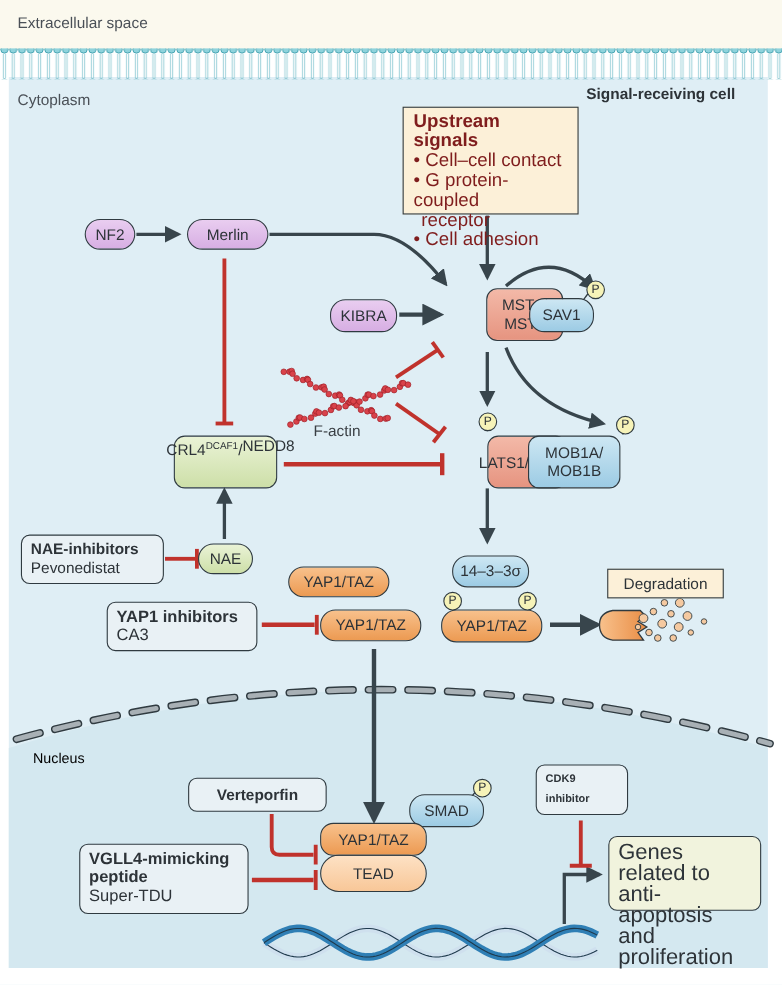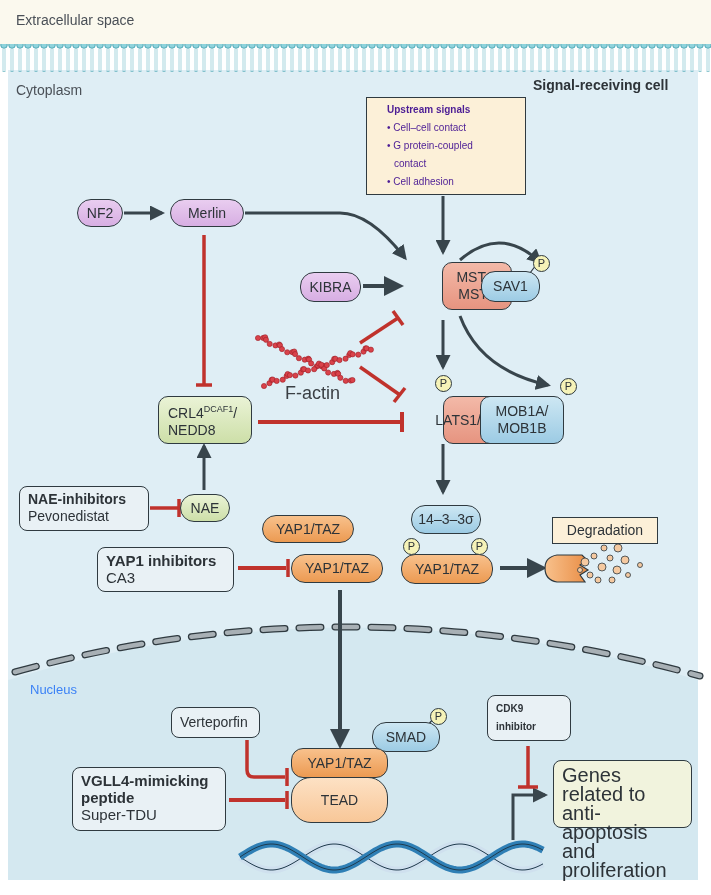--- a/index.html
+++ b/index.html
@@ -187,60 +187,60 @@
       <line x1="479" y1="541" x2="479" y2="548"></line>
       <line x1="536" y1="265" x2="530" y2="273"></line>
       <line x1="572" y1="386" x2="566" y2="395"></line>
       <line x1="433" y1="719" x2="428" y2="725"></line>
     </g>
   </svg>
 
   <span class="lbl" style="left:16px;top:12px;font-size:14px;color:#4a5057">Extracellular space</span>
   <span class="lbl" style="left:16px;top:82px;color:#4a5057">Cytoplasm</span>
   <span class="lbl" style="left:533px;top:77px;font-weight:bold;font-size:14px;color:#2d3338">Signal-receiving cell</span>
-  <span class="lbl" style="left:30px;top:682px;font-size:13px;color:#3b82f6">Nucleus</span>
-
-  <div style="position:absolute;left:366px;top:97px;width:160px;height:98px;box-sizing:border-box;border:1.3px solid #2f3a40;background:#fcf0d8;padding:3px 20px;font-size:10px;line-height:18px;color:#4c1d95">
+  <span class="lbl" style="left:30px;top:682px;font-size:13px;color:#000000">Nucleus</span>
+
+  <div style="position:absolute;left:366px;top:97px;width:160px;height:98px;box-sizing:border-box;border:1.3px solid #2f3a40;background:#fcf0d8;padding:3px 9px;font-size:17px;line-height:18px;color:#7f1d1d">
     <div style="font-weight:bold">Upstream signals</div>
     <div>• Cell–cell contact</div>
     <div>• G protein-coupled</div>
-    <div style="padding-left:7px">contact</div>
+    <div style="padding-left:7px">receptor</div>
     <div>• Cell adhesion</div>
   </div>
 
   <div class="node pill purple" style="left:77px;top:199px;width:46px;height:28px">NF2</div>
   <div class="node pill purple" style="left:170px;top:199px;width:74px;height:28px">Merlin</div>
   <div class="node pill purple" style="left:300px;top:272px;width:61px;height:30px">KIBRA</div>
   <div class="node rnd salmon" style="left:409px;top:262px;width:70px;height:48px;flex-direction:column">
     <span>MST1/</span>
       <span>MST2</span>
   </div>
   <div class="node pill blue" style="left:481px;top:271px;width:59px;height:31px">SAV1</div>
-  <span class="lbl" style="left:285px;top:383px;font-size:18px">F-actin</span>
-  <div class="node rnd green" style="left:158px;top:396px;width:94px;height:48px;flex-direction:column;align-items:flex-start;padding-left:9px">
+  <span class="lbl" style="left:285px;top:383px;font-size:14px">F-actin</span>
+  <div class="node rnd green" style="left:158px;top:396px;width:94px;height:48px;flex-direction:row;align-items:flex-start;padding-left:9px">
     <span><span>CRL4</span><sup>DCAF1</sup><span>/</span></span>
     <span>NEDD8</span>
   </div>
   <div class="node rnd salmon" style="left:410px;top:396px;width:72px;height:48px;flex-direction:row">
     <span>LATS1/</span>
       <span>LATS2</span>
   </div>
   <div class="node rnd blue" style="left:480px;top:396px;width:84px;height:48px;flex-direction:column">
     <span>MOB1A/</span>
       <span>MOB1B</span>
   </div>
   <div class="node pill green" style="left:180px;top:494px;width:50px;height:28px">NAE</div>
   <div class="node pill orange" style="left:262px;top:515px;width:92px;height:28px">YAP1/TAZ</div>
   <div class="node pill orange" style="left:291px;top:554px;width:92px;height:29px">YAP1/TAZ</div>
   <div class="node pill blue" style="left:411px;top:505px;width:70px;height:29px">14–3–3σ</div>
   <div class="node pill orange" style="left:401px;top:554px;width:92px;height:30px">YAP1/TAZ</div>
   <div style="position:absolute;left:552px;top:517px;width:106px;height:27px;box-sizing:border-box;border:1.2px solid #2f3a40;background:#fcf0d8;font-size:14px;line-height:25px;text-align:center;color:#2d3338">Degradation</div>
   <div class="node pill blue" style="left:372px;top:722px;width:68px;height:30px">SMAD</div>
   <div class="node rnd orange" style="left:291px;top:748px;width:97px;height:30px;border-radius:12px">YAP1/TAZ</div>
-  <div class="node rnd tead" style="left:291px;top:777px;width:97px;height:46px;border-radius:20px">TEAD</div>
+  <div class="node rnd tead" style="left:291px;top:777px;width:97px;height:34px;border-radius:20px">TEAD</div>
   <div class="box" style="left:553px;top:760px;width:139px;height:68px;background:#f1f3dd;line-height:19px;padding:5px 8px;font-size:20px">
     <div>Genes related to</div>
     <div>anti-apoptosis</div>
     <div>and proliferation</div>
   </div>
 
   <div class="phos" style="left:533px;top:255px">P</div>
   <div class="phos" style="left:435px;top:375px">P</div>
   <div class="phos" style="left:560px;top:378px">P</div>
   <div class="phos" style="left:403px;top:538px">P</div>
@@ -248,21 +248,21 @@
   <div class="phos" style="left:430px;top:708px">P</div>
 
   <div class="box" style="left:19px;top:486px;width:130px;height:45px">
     <b>NAE-inhibitors</b>
     <span>Pevonedistat</span>
   </div>
   <div class="box" style="left:97px;top:547px;width:137px;height:45px;font-size:15px">
     <b>YAP1 inhibitors</b>
     <span>CA3</span>
   </div>
-  <div class="box" style="left:171px;top:707px;width:89px;height:31px;font-weight:normal;line-height:21px">Verteporfin</div>
+  <div class="box" style="left:171px;top:707px;width:126px;height:31px;font-weight:bold;text-align:center;line-height:21px">Verteporfin</div>
   <div class="box" style="left:72px;top:767px;width:154px;height:64px;font-size:15px">
     <b>VGLL4-mimicking</b>
     <b>peptide</b>
     <span>Super-TDU</span>
   </div>
   <div class="box" style="left:487px;top:695px;width:84px;height:46px;font-weight:bold;font-size:10px;line-height:18px">
     <div>CDK9</div>
     <div>inhibitor</div>
   </div>
 </div>

